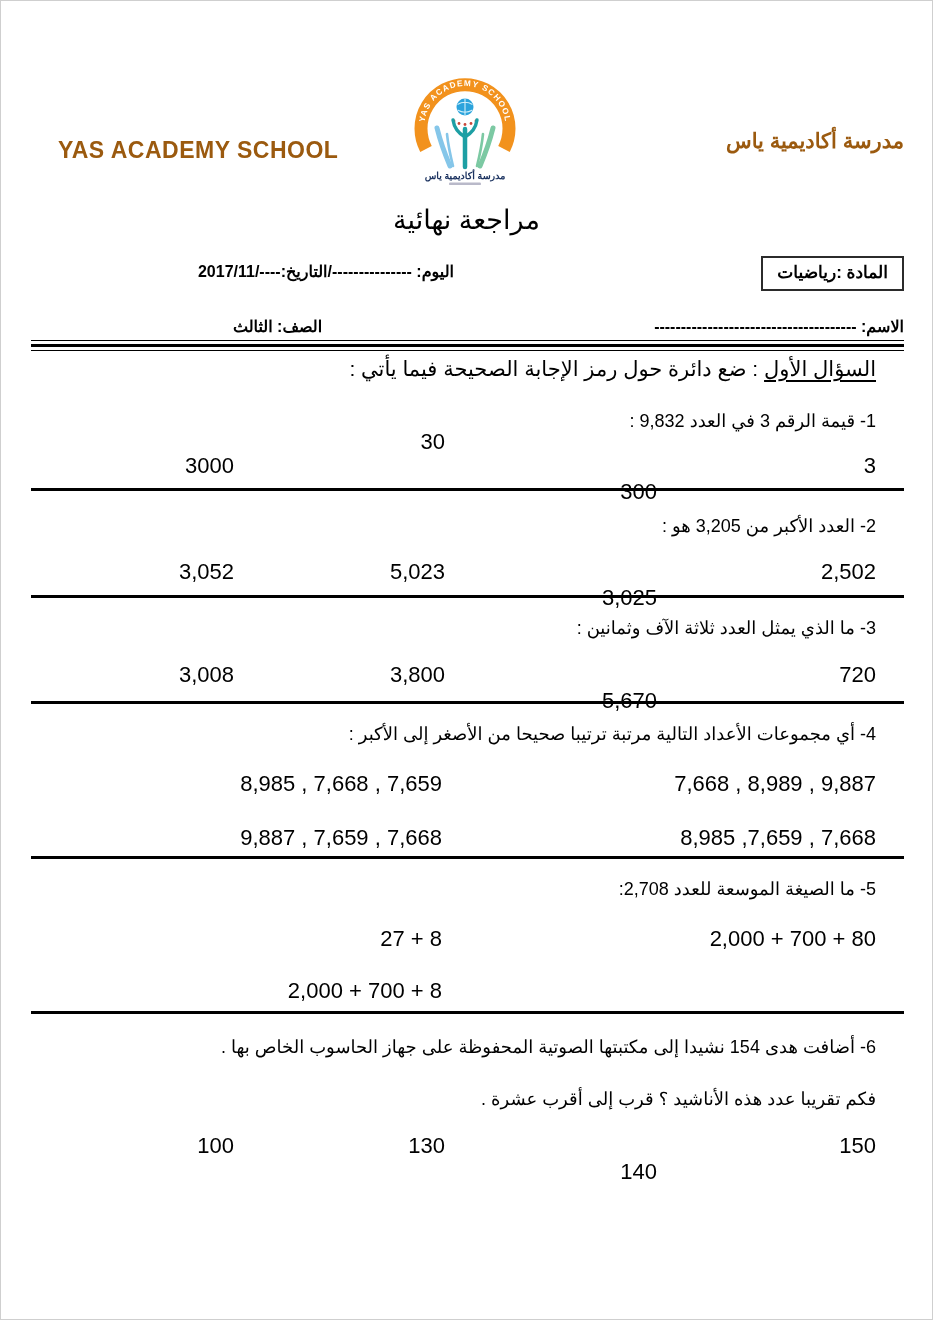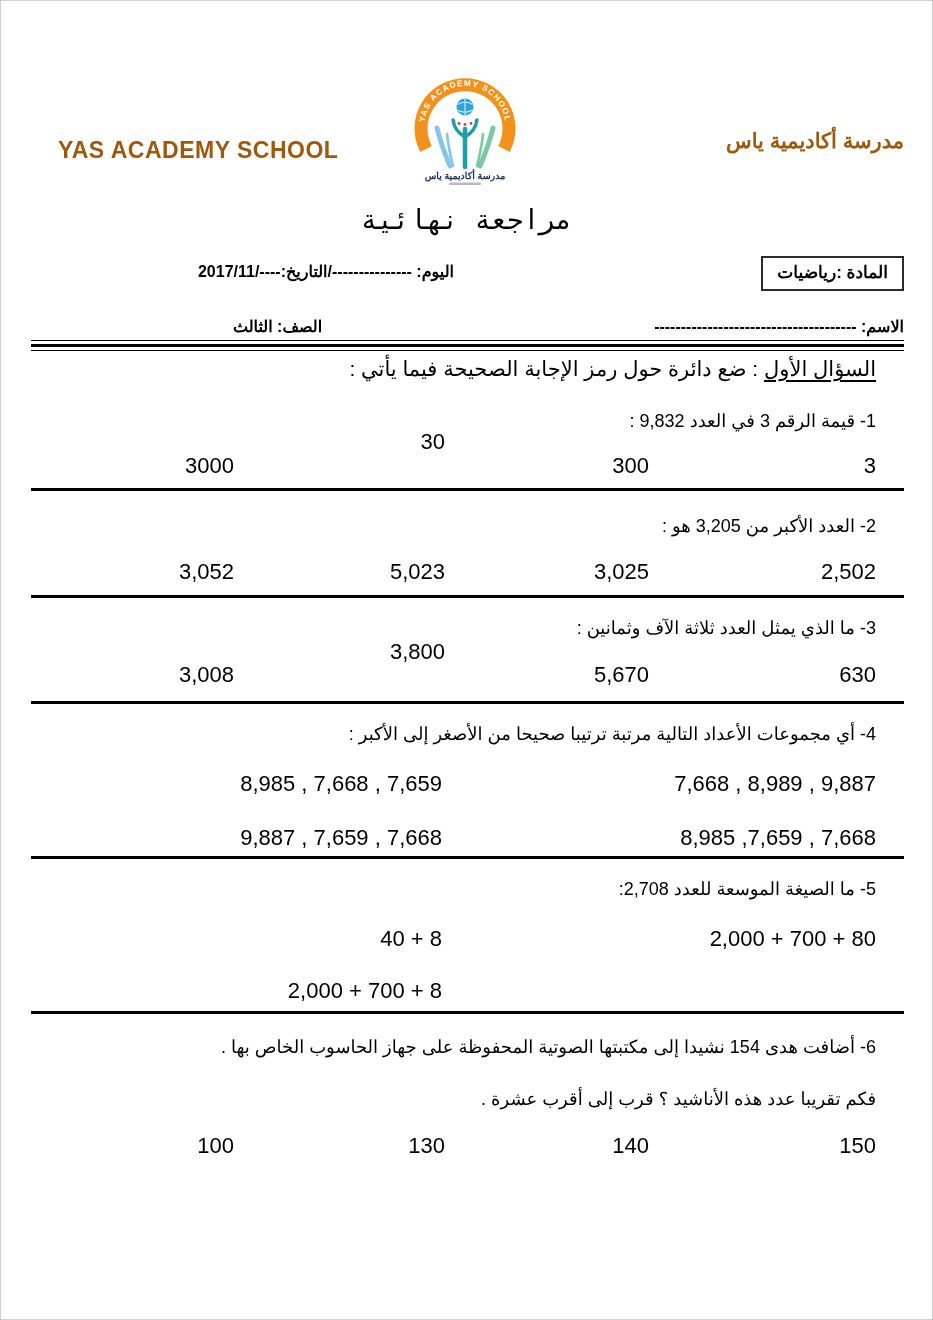--- a/index.html
+++ b/index.html
@@ -9,36 +9,36 @@
     font-family:"Liberation Sans", sans-serif; color:#000; overflow:hidden;
   }
   .abs { position:absolute; }
 
   
   .school-en { left:57px; top:136px; font-size:23px; font-weight:bold; color:#9B5A0F; letter-spacing:.5px; white-space:nowrap; }
   .school-ar { right:28px; top:128px; font-size:21px; font-weight:bold; color:#9B5A0F; direction:rtl; white-space:nowrap; }
   .logo-wrap { left:403px; top:74px; width:122px; height:114px; }
 
   
-  .doc-title { left:0; top:203px; width:100%; text-align:center; font-size:27px; font-family:Liberation Mono, monospace; direction:rtl; }
+  .doc-title { left:0; top:203px; width:100%; text-align:center; font-size:27px; font-family:Liberation Sans, sans-serif; direction:rtl; }
   .subject-box { right:28px; top:255px; border:2px solid #2b2b2b; padding:4px 14px 6px; font-size:17px; font-weight:bold; direction:rtl; white-space:nowrap;margin-left:32px; }
   .date-line { right:478px; top:261px; font-size:16px; font-weight:bold; direction:rtl; white-space:nowrap; }
   .name-line { right:28px; top:316px; font-size:16px; font-weight:bold; direction:rtl; white-space:nowrap;text-align:right; }
   .class-line { left:232px; top:316px; font-size:16px; font-weight:bold; direction:rtl; white-space:nowrap; }
 
   
   .ln { left:30px; width:873px; background:#000; }
   .ln-1 { height:1px; } .ln-3 { height:3px; }
 
   
   .section-heading { right:56px; top:356px; font-size:21px; direction:rtl; white-space:nowrap; }
   .section-heading .u { text-decoration:underline; text-underline-offset:4px; }
   .q-text { right:56px; font-size:18px; direction:rtl; white-space:nowrap; }
   .opt { position:absolute; font-size:22px; direction:ltr; white-space:nowrap; }
-  .o1 { right:56px; } .o2 { right:283px; } .o3 { right:487px; } .o4 { right:698px;margin-left:20px; }
+  .o1 { right:56px; } .o2 { right:275px;margin-top:26px; } .o3 { right:487px; } .o4 { right:698px;margin-left:20px; }
   .g1 { right:56px; } .g2 { right:490px; }
 </style>
 </head>
 <body>
 
 <div class="page">
 
   <div class="abs school-en">YAS ACADEMY SCHOOL</div>
   <div class="abs school-ar">مدرسة أكاديمية ياس</div>
 
@@ -100,36 +100,36 @@
   <div class="abs ln ln-3" style="top:487px"></div>
 
   <div class="abs q-text" style="top:514px">2- العدد الأكبر من 3,205 هو :</div>
   <span class="opt o1" style="top:558px">2,502</span>
   <span class="opt o2" style="top:558px">3,025</span>
   <span class="opt o3" style="top:558px">5,023</span>
   <span class="opt o4" style="top:558px">3,052</span>
   <div class="abs ln ln-3" style="top:594px"></div>
 
   <div class="abs q-text" style="top:616px">3- ما الذي يمثل العدد ثلاثة الآف وثمانين :</div>
-  <span class="opt o1" style="top:661px">630</span>
+  <span class="opt o1" style="top:661px">720</span>
   <span class="opt o2" style="top:661px">5,670</span>
-  <span class="opt o3" style="top:638px">3,800</span>
+  <span class="opt o3" style="top:661px">3,800</span>
   <span class="opt o4" style="top:661px">3,008</span>
   <div class="abs ln ln-3" style="top:700px"></div>
 
   <div class="abs q-text" style="top:722px">4- أي مجموعات الأعداد التالية مرتبة ترتيبا صحيحا من الأصغر إلى الأكبر :</div>
   <span class="opt g1" style="top:770px">7,668 , 8,989 , 9,887</span>
   <span class="opt g2" style="top:770px">8,985 , 7,668 , 7,659</span>
   <span class="opt g1" style="top:824px">8,985 ,7,659 , 7,668</span>
   <span class="opt g2" style="top:824px">9,887 , 7,659 , 7,668</span>
   <div class="abs ln ln-3" style="top:855px"></div>
 
   <div class="abs q-text" style="top:877px">5- ما الصيغة الموسعة للعدد 2,708:</div>
   <span class="opt g1" style="top:925px">2,000 + 700 + 80</span>
-  <span class="opt g2" style="top:925px">40 + 8</span>
+  <span class="opt g2" style="top:925px">27 + 8</span>
   <span class="opt g2" style="top:977px">2,000 + 700 + 8</span>
   <div class="abs ln ln-3" style="top:1010px"></div>
 
   <div class="abs q-text" style="top:1035px">6- أضافت هدى 154 نشيدا إلى مكتبتها الصوتية المحفوظة على جهاز الحاسوب الخاص بها .</div>
   <div class="abs q-text" style="top:1087px">فكم تقريبا عدد هذه الأناشيد ؟ قرب إلى أقرب عشرة .</div>
   <span class="opt o1" style="top:1132px">150</span>
   <span class="opt o2" style="top:1132px">140</span>
   <span class="opt o3" style="top:1132px">130</span>
   <span class="opt o4" style="top:1132px">100</span>
 

